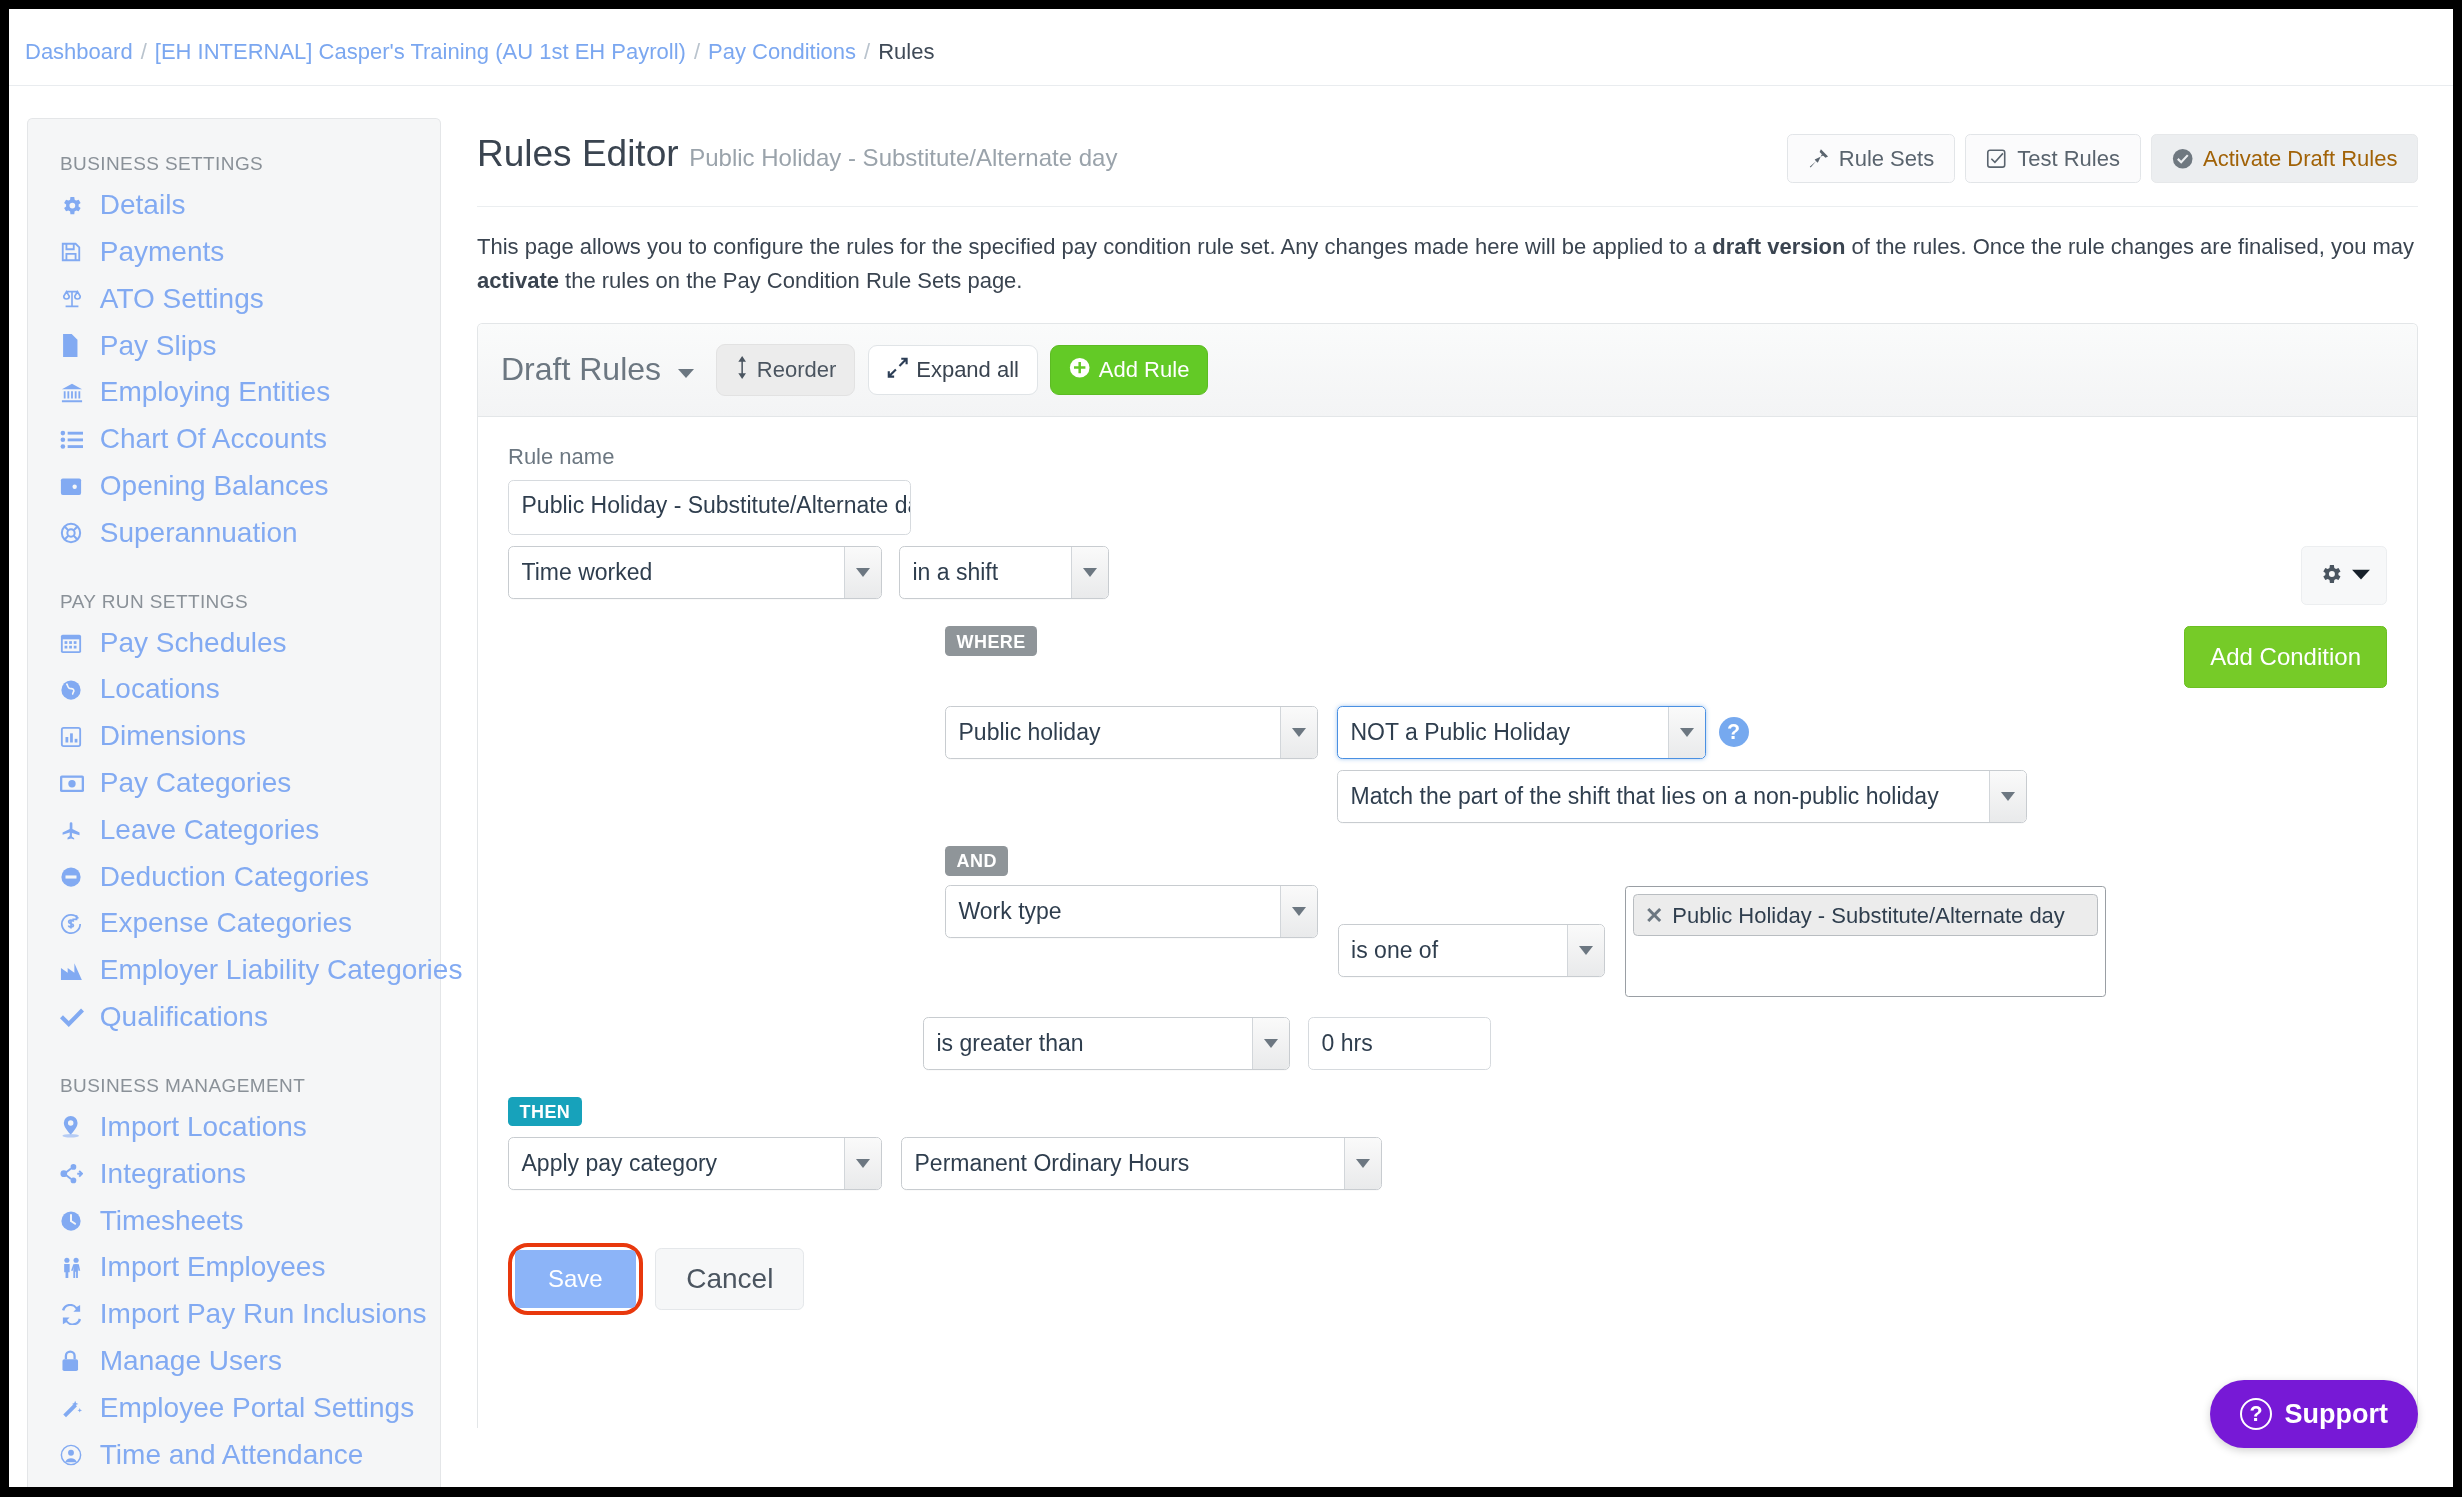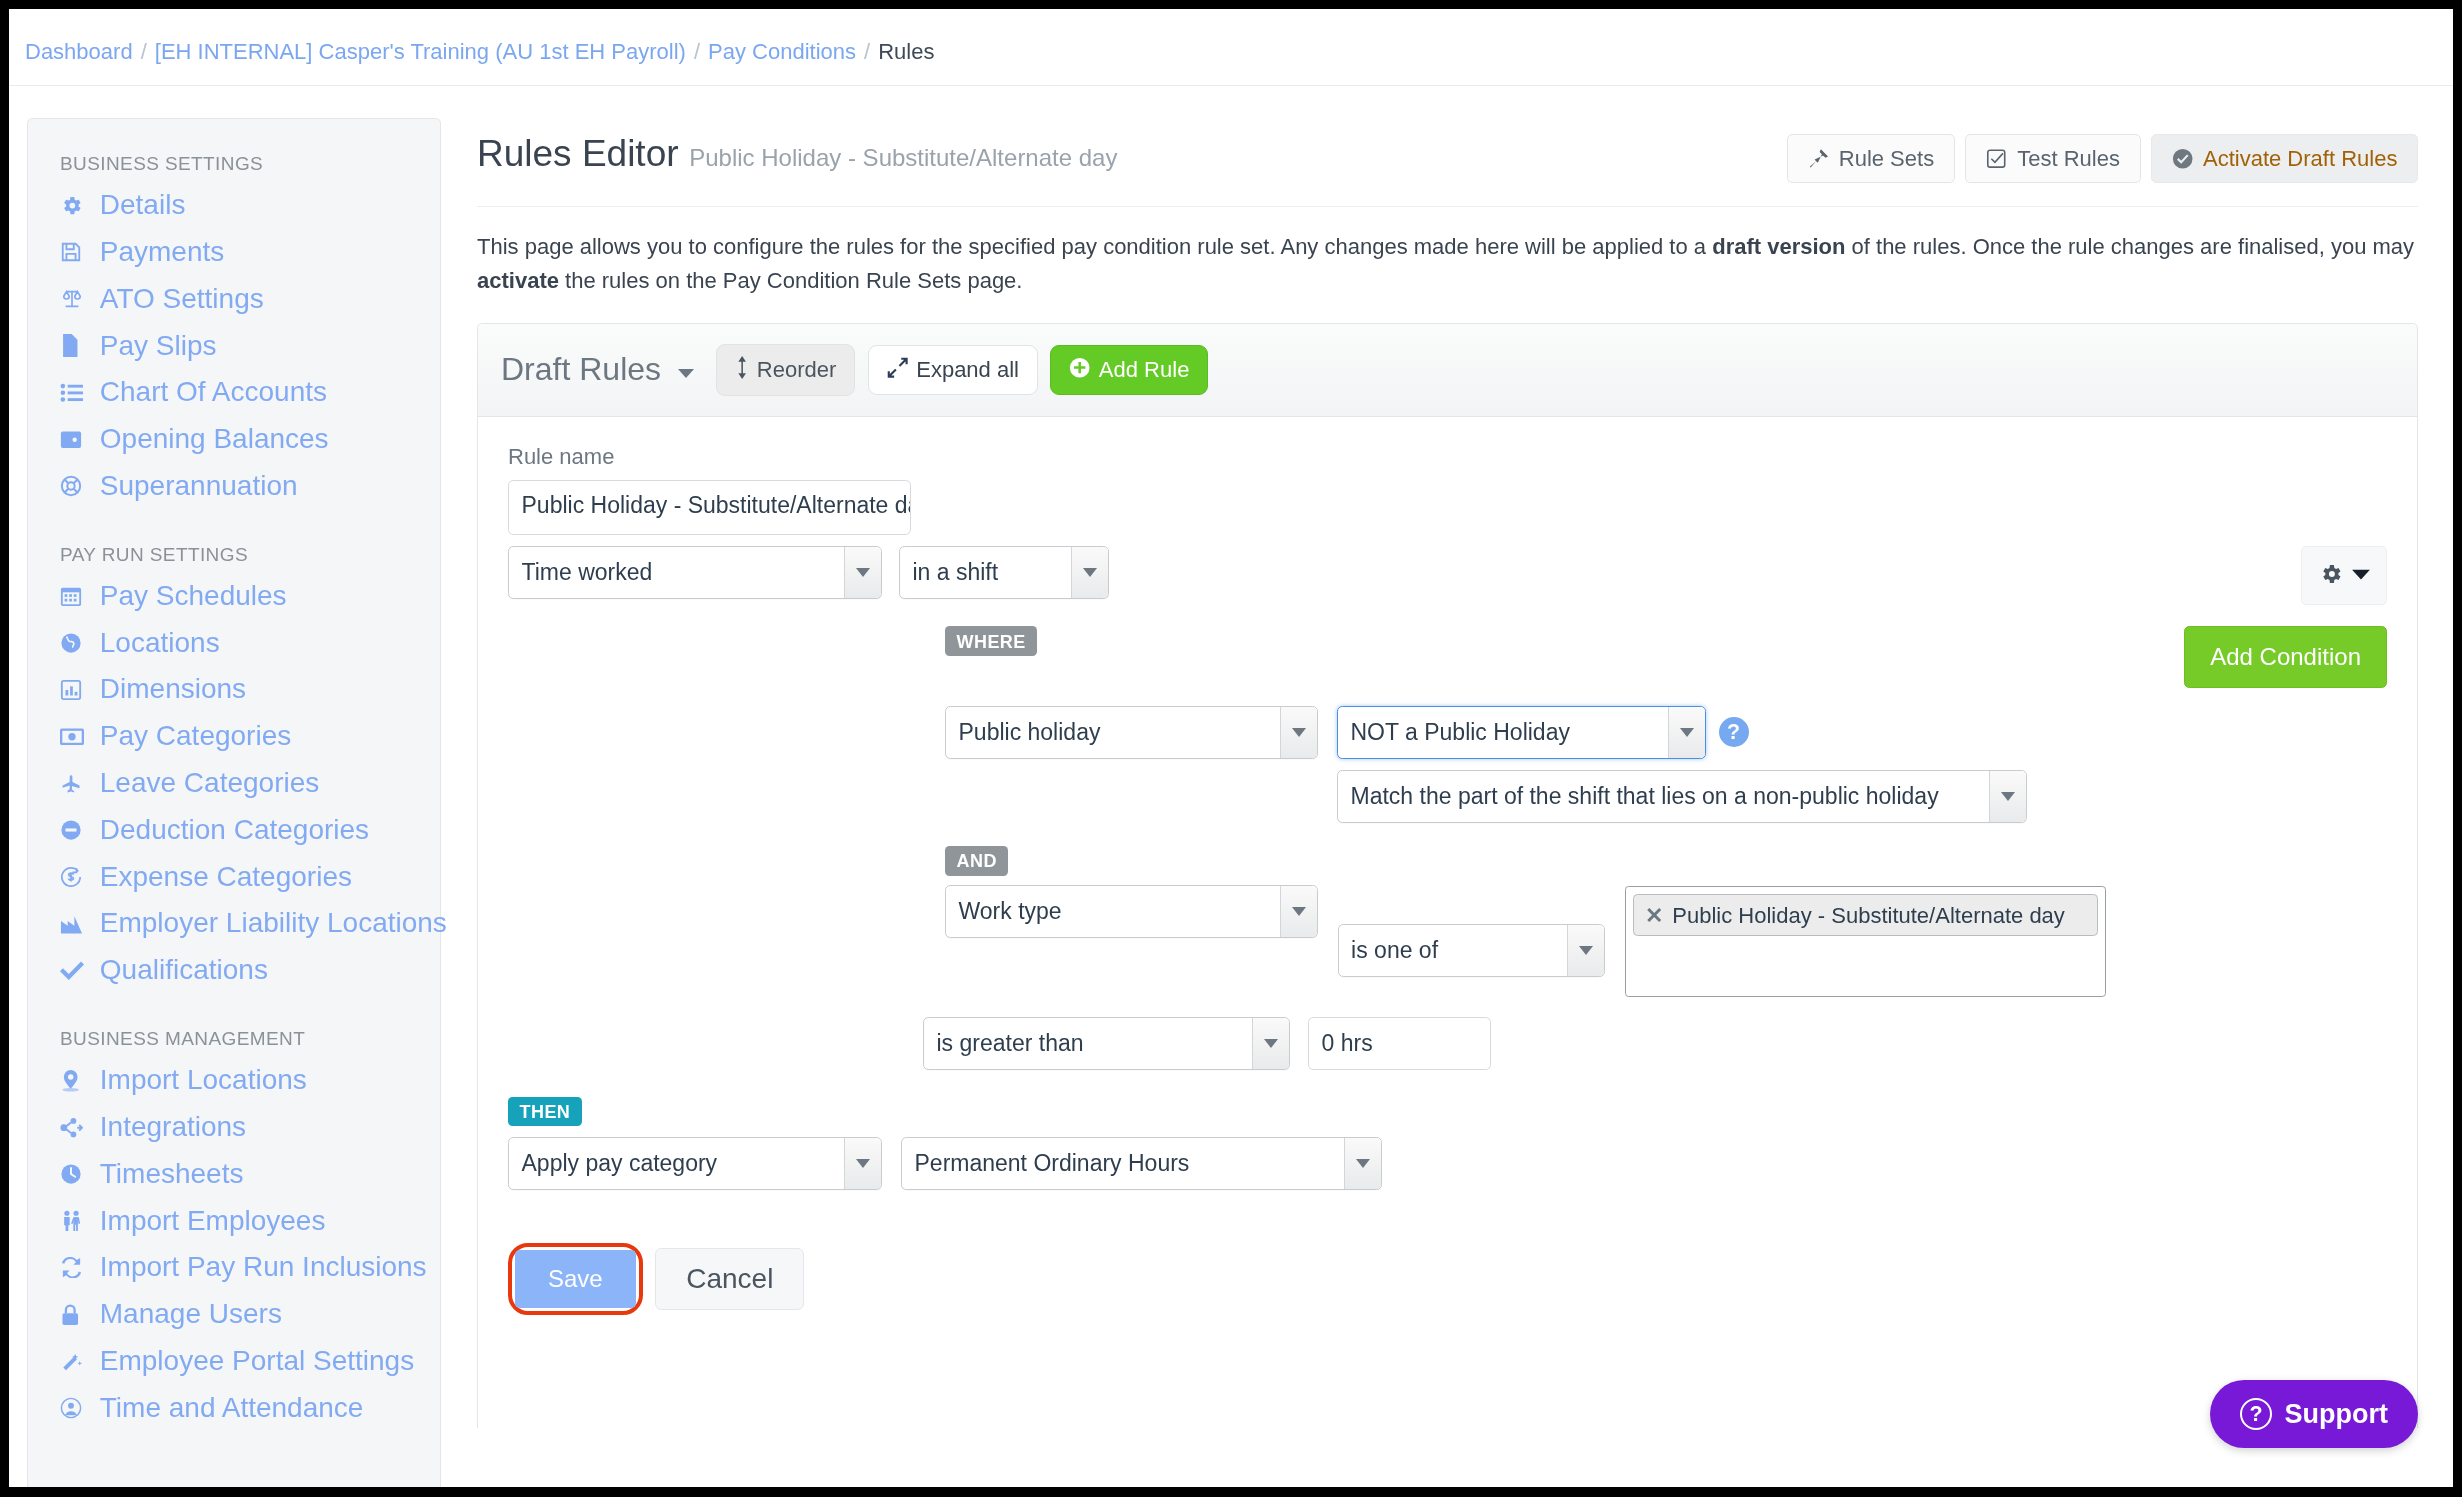--- a/index.html
+++ b/index.html
@@ -279,20 +279,28 @@
       <div class="side-item">
         <span class="ico">
             <svg width="19.6" height="23" viewBox="0 0 18 24" fill="#82aaf2">
               <path d="M2 0h9l6 6v18H2z"></path>
             </svg>
           </span>
         <span class="lbl">Pay Slips</span>
       </div>
       <div class="side-item">
         <span class="ico">
+            <svg width="24" height="22" viewBox="0 0 24 24" fill="#82aaf2">
+              <path d="M12 2L1 8h22L12 2zM3 10h2v8H3v-8zm4 0h2v8H7v-8zm4 0h2v8h-2v-8zm4 0h2v8h-2v-8zm4 0h2v8h-2v-8zM1 20h22v2H1z"></path>
+            </svg>
+          </span>
+        <span class="lbl">Employing Entities</span>
+      </div>
+      <div class="side-item">
+        <span class="ico">
             <svg width="23" height="19.6" viewBox="0 0 24 20" fill="#82aaf2">
               <circle cx="3" cy="3" r="2.4"></circle>
               <circle cx="3" cy="10" r="2.4"></circle>
               <circle cx="3" cy="17" r="2.4"></circle>
               <rect x="8" y="1.6" width="16" height="3"></rect>
               <rect x="8" y="8.6" width="16" height="3"></rect>
               <rect x="8" y="15.6" width="16" height="3"></rect>
             </svg>
           </span>
         <span class="lbl">Chart Of Accounts</span>
@@ -390,21 +398,21 @@
             </svg>
           </span>
         <span class="lbl">Expense Categories</span>
       </div>
       <div class="side-item">
         <span class="ico">
             <svg width="23" height="19.6" viewBox="0 0 24 20" fill="#82aaf2">
               <path d="M1 20V7l7 5V7l7 5V2l8 18z"></path>
             </svg>
           </span>
-        <span class="lbl">Employer Liability Locations</span>
+        <span class="lbl">Employer Liability Categories</span>
       </div>
       <div class="side-item">
         <span class="ico">
             <svg width="24" height="19.6" viewBox="0 0 26 20" fill="#82aaf2">
               <path d="M9.5 20L0 10.5l3.2-3.2 6.3 6.3L22.8 0 26 3.2z"></path>
             </svg>
           </span>
         <span class="lbl">Qualifications</span>
       </div>
 

